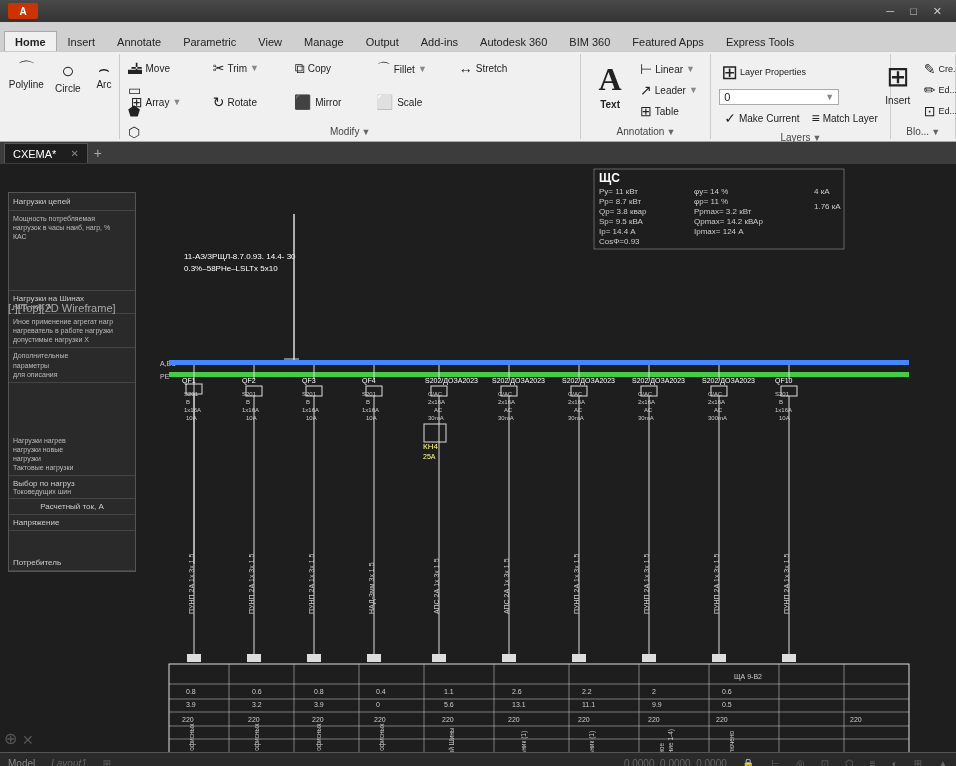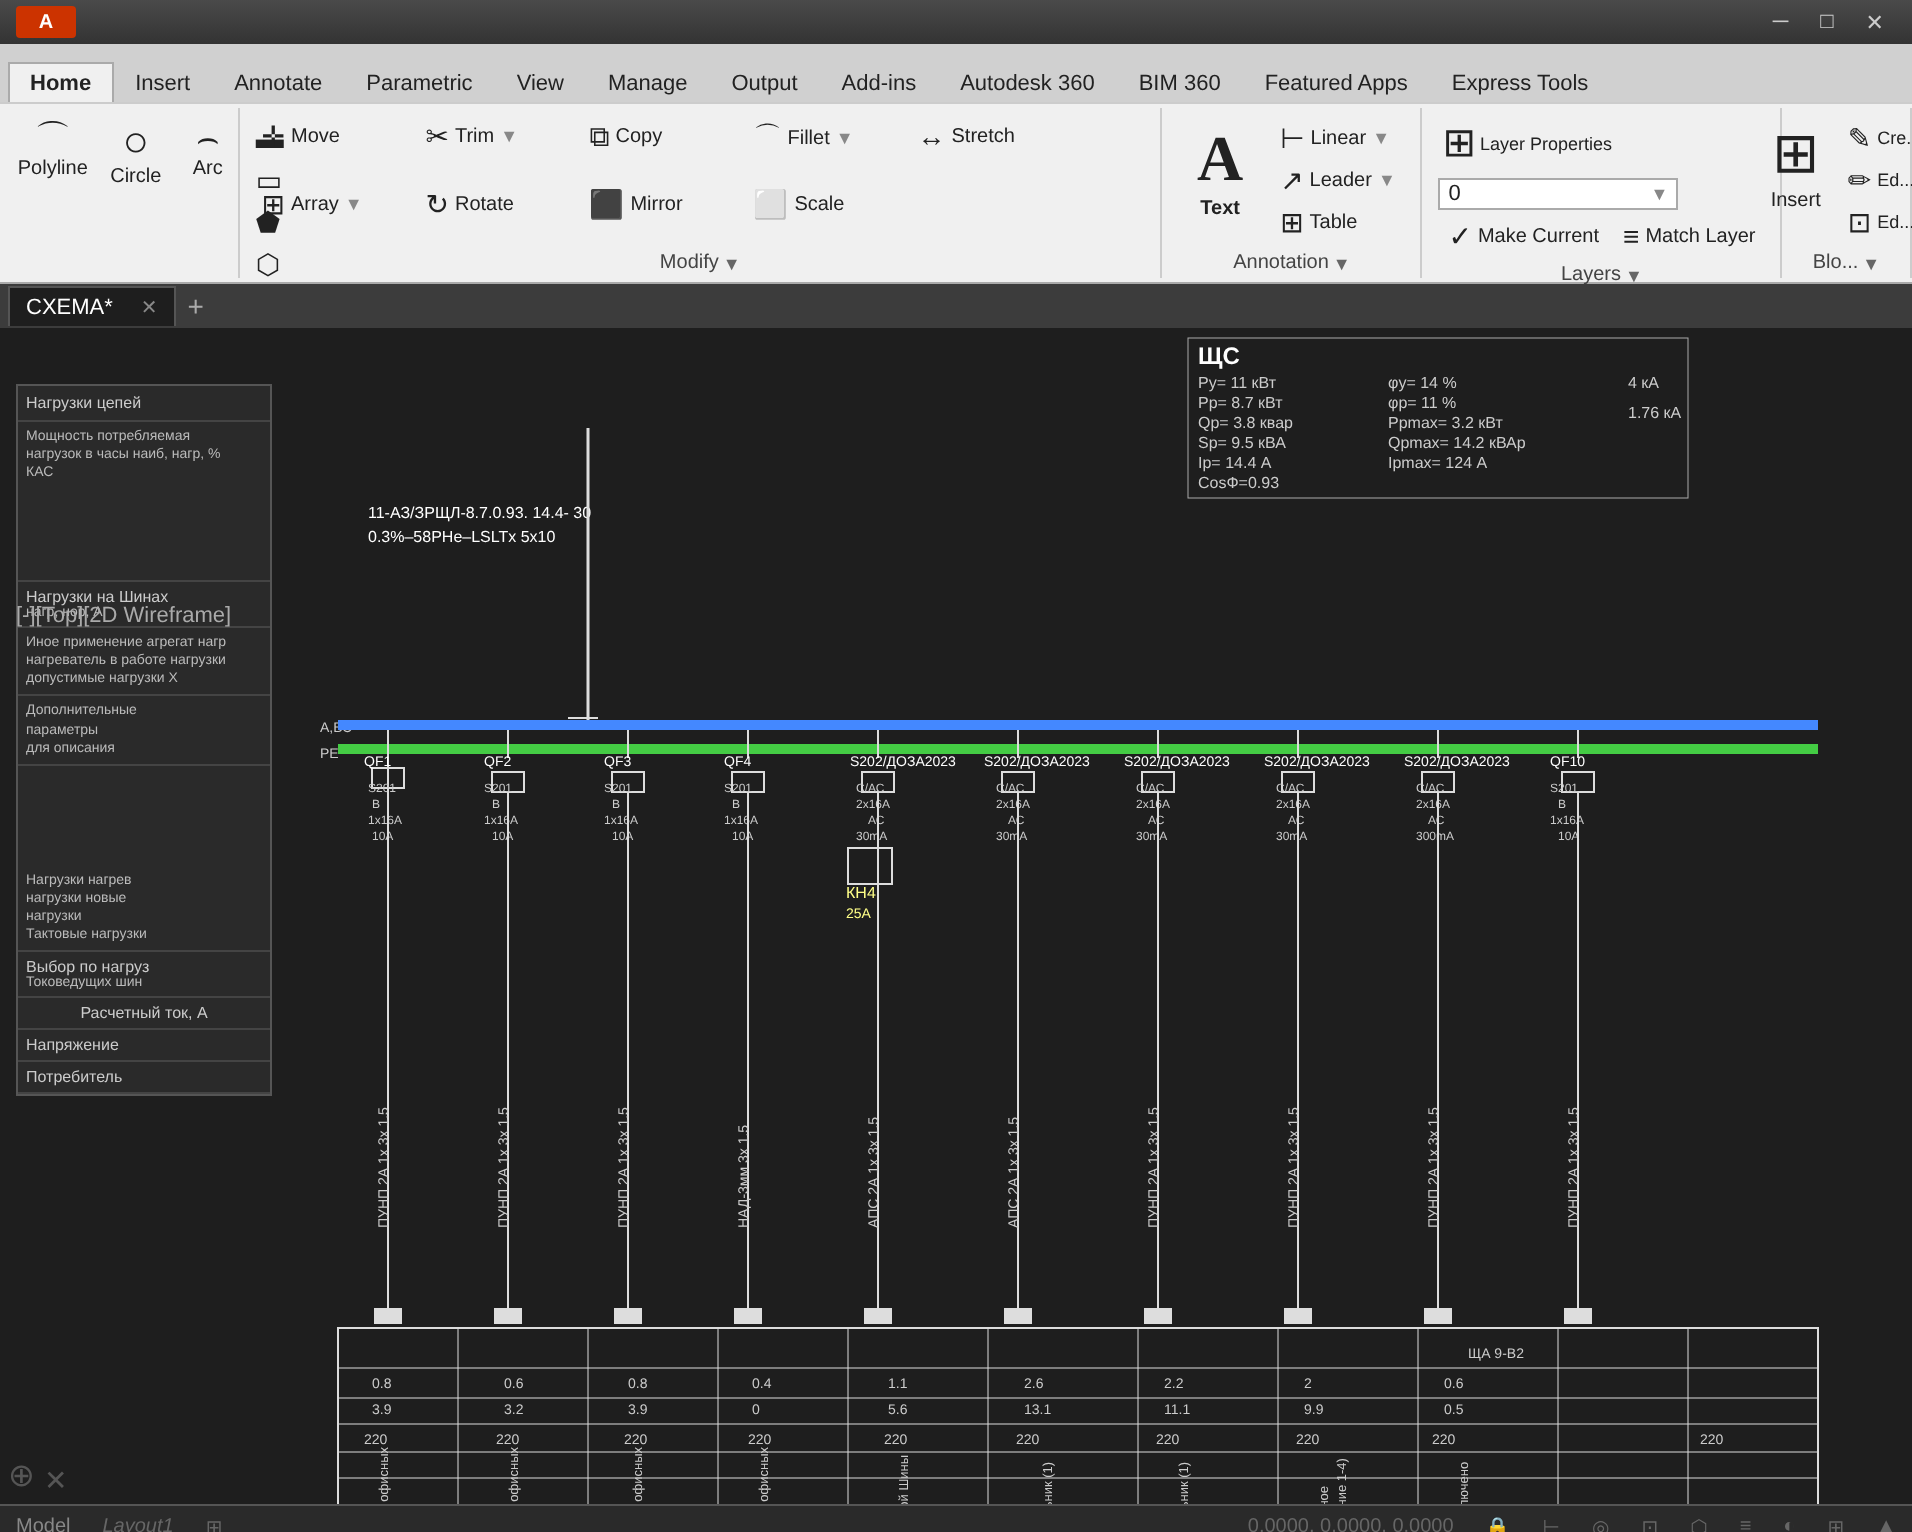--- a/index.html
+++ b/index.html
@@ -491,21 +491,21 @@
         <div style="font-size:8px;color:#ccc;">Выбор по нагруз</div>
         <div style="font-size:7px;color:#bbb;">Токоведущих шин</div>
       </div>
       <div class="panel-section">
         <div style="font-size:8px;color:#ccc;text-align:center;">Расчетный ток, А</div>
       </div>
       <div class="panel-section">
         <div style="font-size:8px;color:#ccc;">Напряжение</div>
       </div>
       <div class="panel-section">
-        <div style="font-size:8px;color:#ccc;">Потребитель</div>
+        <div style="font-size:8px;color:#ccc;margin-top:24px;">Потребитель</div>
       </div>
     </div>
 
     <svg id="drawing-svg" viewBox="0 0 780 620" xmlns="http://www.w3.org/2000/svg" style="position:absolute;left:140px;top:0;width:808px;height:620px;">
 
       <rect width="780" height="620" fill="#1e1e1e"></rect>
 
       <rect x="440" y="5" width="250" height="80" fill="none" stroke="#aaa" stroke-width="0.5"></rect>
       <text x="445" y="18" fill="#fff" font-size="12" font-weight="bold">ЩС</text>
       <text x="445" y="30" fill="#ccc" font-size="8">Ру=  11 кВт</text>

